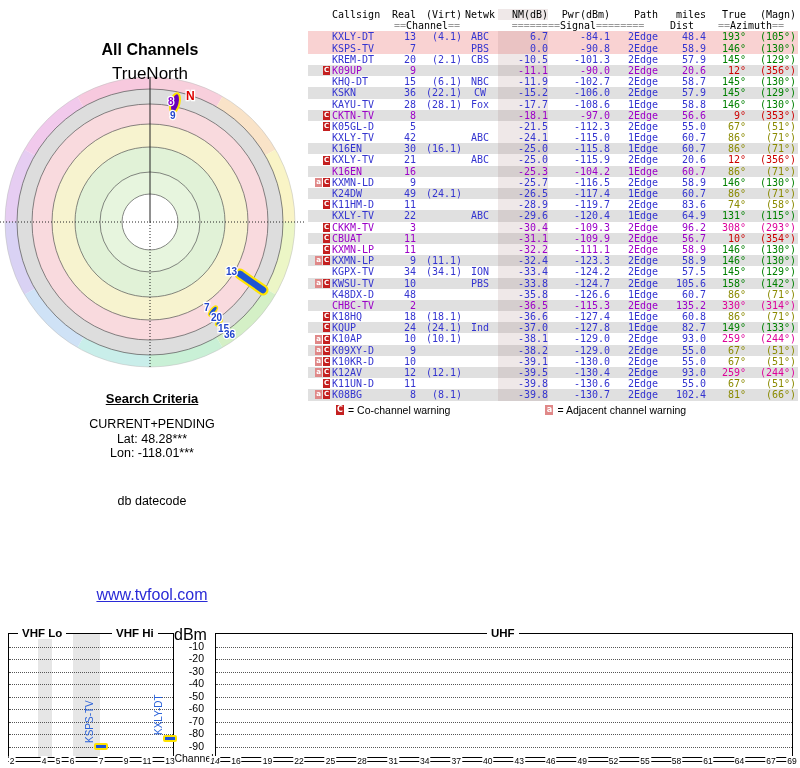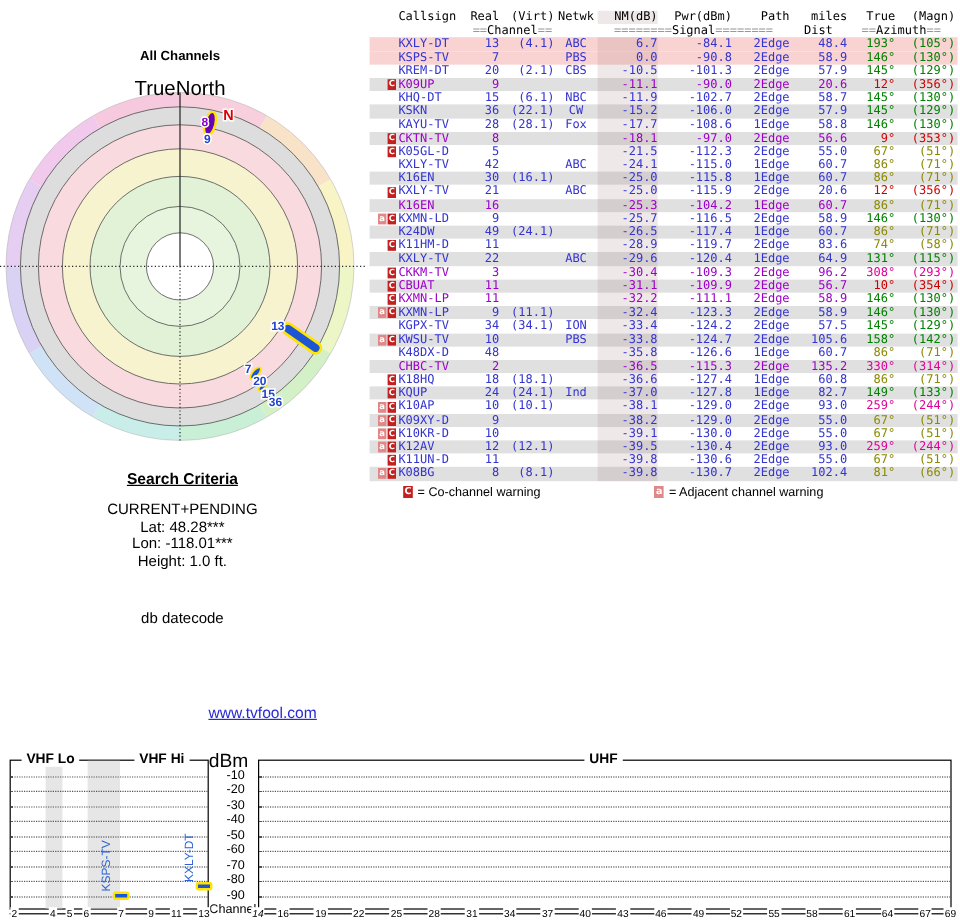--- a/index.html
+++ b/index.html
@@ -1,21 +1,21 @@
 <!DOCTYPE html>
 <html><head>
 <meta charset="utf-8">
 <style>
   html,body{margin:0;padding:0;background:#fff;}
   .page{position:relative;width:800px;height:768px;background:#fff;overflow:hidden;
         font-family:"Liberation Sans",sans-serif;color:#000;}
 
   
   .radar-title{position:absolute;left:0;top:41px;width:300px;text-align:center;
-               font-weight:bold;font-size:11px;}
+               font-weight:bold;font-size:16px;}
   .truenorth{position:absolute;left:0;top:64px;width:300px;text-align:center;font-size:17px;}
   #radar-svg{position:absolute;left:0;top:0;}
 
   
   .sigtable{position:absolute;left:308px;top:9px;width:490px;
             font-family:"DejaVu Sans Mono","Liberation Mono",monospace;font-size:10px;}
   .trow{display:flex;height:11.2px;line-height:11.2px;align-items:center;}
   .hrow{font-weight:normal;color:#000;}
   .col-mk{width:22px;display:flex;justify-content:flex-end;gap:1px;align-items:center;}
   .col-call{width:62px;padding-left:2px;box-sizing:border-box;text-align:left;}
@@ -54,22 +54,22 @@
   .legend .mk{width:8px;height:10px;line-height:10px;font-size:8px;}
   .leg-item{display:flex;align-items:center;gap:4px;}
   .leg1{margin-left:28px;}
   .leg2{margin-left:95px;}
 
   
   .search{position:absolute;left:40px;top:391px;width:224px;text-align:center;font-size:12.5px;}
   .search .title{font-weight:bold;font-size:13px;text-decoration:underline;margin-bottom:11px;}
   .search .line{line-height:14.5px;}
   .search .gap{height:33px;}
-  .site-link{position:absolute;left:40px;top:586px;width:224px;text-align:right;
-             font-size:13px;color:#2a2ad6;text-decoration:underline;cursor:pointer;}
+  .site-link{position:absolute;left:40px;top:586px;width:224px;text-align:center;
+             font-size:16px;color:#2a2ad6;text-decoration:underline;cursor:pointer;}
 
   
   .spectrum{position:absolute;left:0;top:620px;width:792px;height:148px;font-size:10px;}
   .panel{position:absolute;border:1px solid #000;box-sizing:border-box;background:#fff;}
   .panel-vhf{left:8px;top:13px;width:166px;height:125px;}
   .panel-uhf{left:215px;top:13px;width:578px;height:125px;}
   .gline{position:absolute;left:0;right:0;border-top:1px dotted #555;height:0;}
   .gband{position:absolute;top:0;bottom:0;background:#e6e6e6;}
   .band-label{position:absolute;top:7px;background:#fff;padding:0 4px;font-weight:bold;
               font-size:11.5px;z-index:3;}
@@ -640,21 +640,20 @@
       <span class="mk mka">a</span>
       <span>= Adjacent channel warning</span>
     </span>
   </div>
 
   <div class="search">
     <div class="title">Search Criteria</div>
     <div class="line">CURRENT+PENDING</div>
     <div class="line">Lat: 48.28***</div>
     <div class="line">Lon: -118.01***</div>
-    <div class="line">Height: 1.0 ft.</div>
     <div class="gap"></div>
     <div class="line">db datecode</div>
   </div>
 
   <a class="site-link">www.tvfool.com</a>
 
   <div class="spectrum">
     <div class="panel panel-vhf">
       <div class="gband" style="left:29px;width:14px;"></div>
       <div class="gband" style="left:64px;width:27px;"></div>

